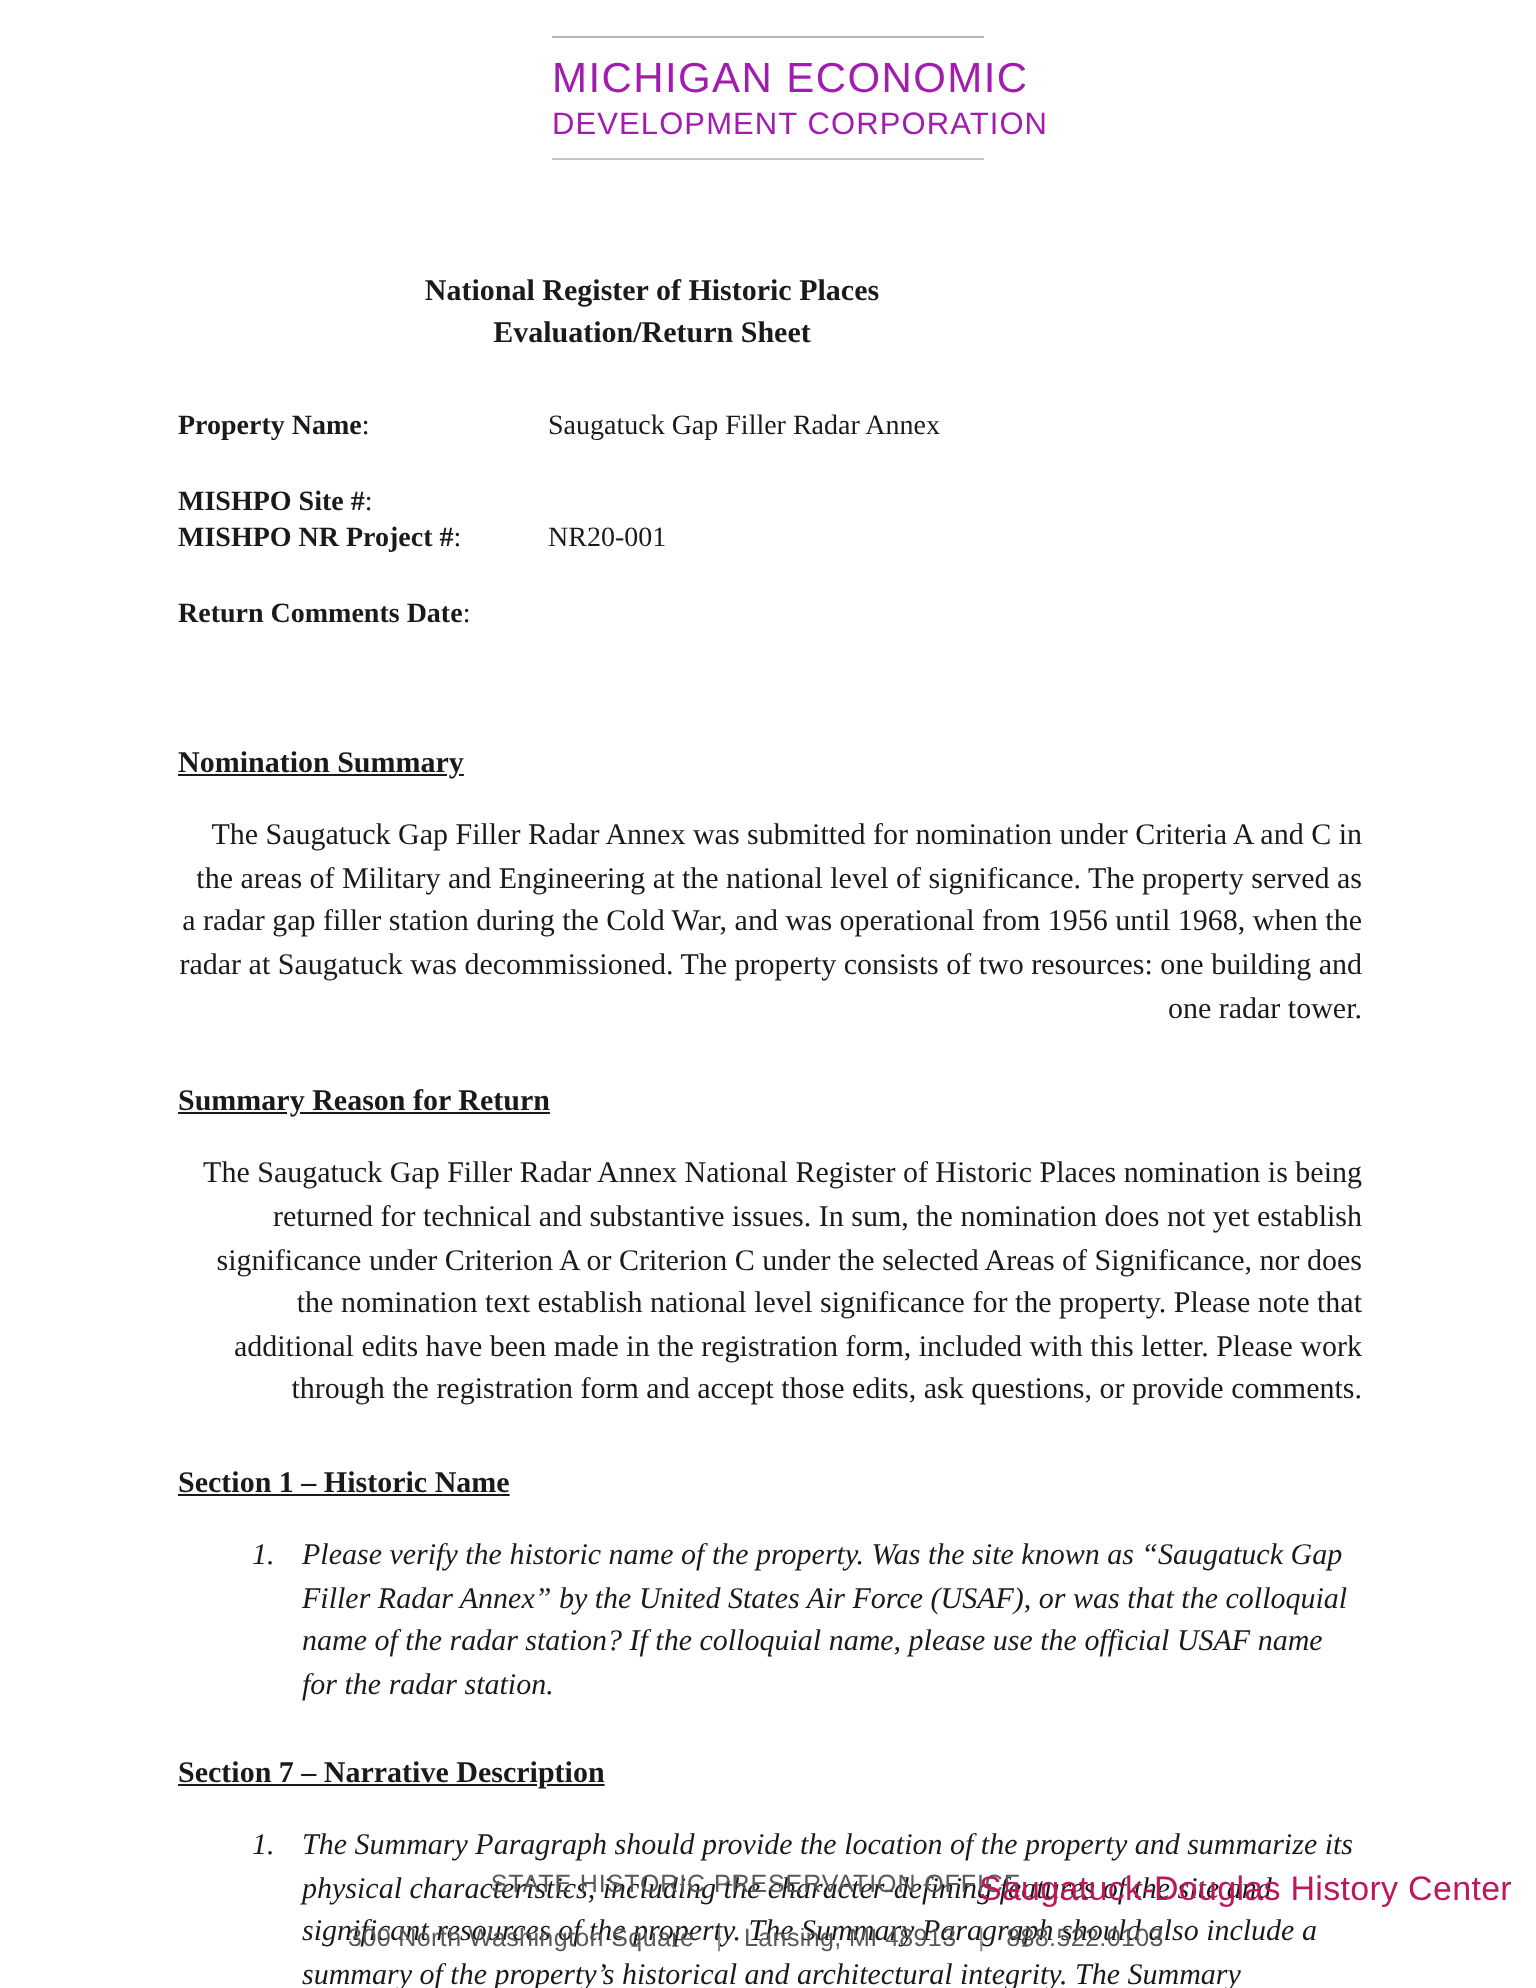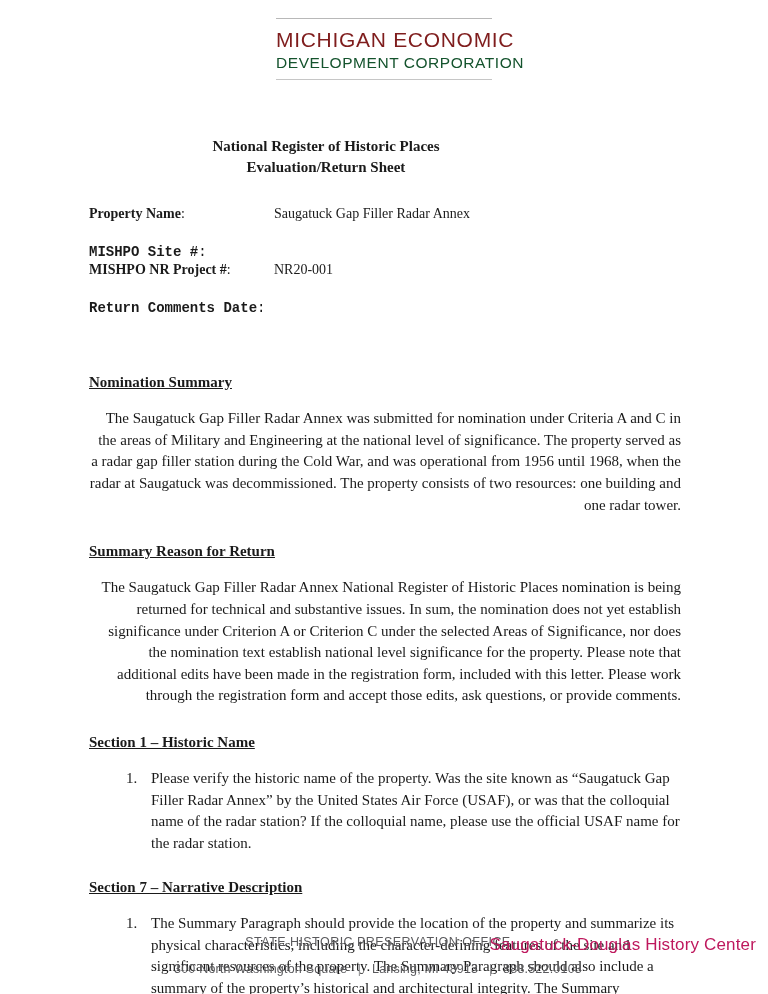--- a/index.html
+++ b/index.html
@@ -28,30 +28,30 @@
   .logo-rule {
     height:1px;
     background:#b8b8b8;
     width:100%;
   }
   .logo-rule.bottom { background:#c6c6c6; }
   .logo-line1 {
     font-family:"Liberation Sans", sans-serif;
     font-size:21px;
     letter-spacing:0.7px;
-    color:#7f1d1d;
+    color:#a21caf;
     line-height:1.25;
     margin-top:8px;
     white-space:nowrap;
   }
   .logo-line2 {
     font-family:"Liberation Sans", sans-serif;
     font-size:15.5px;
     letter-spacing:0.55px;
-    color:#14532d;
+    color:#a21caf;
     line-height:1.25;
     margin-bottom:6px;
     white-space:nowrap;
   }
 
   
   .doc-title {
     position:absolute;
     left:0; top:136px;
     width:652px;
@@ -61,21 +61,21 @@
     line-height:1.42;
   }
 
   
   .fields { position:absolute; left:89px; top:205px; width:620px; }
   .field-row {
     display:flex;
     font-size:14px;
     line-height:1.33;
   }
-  .field-row.gap-above { margin-top:19px;font-family:Liberation Mono, monospace; }
+  .field-row.gap-above { margin-top:19px; }
   .field-label {
     width:185px;
     flex:0 0 185px;
     font-weight:bold;
   }
   .field-label .colon { font-weight:normal; }
   .field-value { flex:1; }
 
   
   .content {
@@ -94,20 +94,21 @@
   .sec-head-wrap { margin-bottom:16px;margin-top:12px; }
   .para {
     line-height:1.44;
     margin-bottom:25px;
     text-align:right;
   }
   ol.numlist {
     list-style:decimal;
     margin:4px 0 22px 0;
     padding-left:52px;
+    font-style:italic;
   }
   ol.numlist li {
     line-height:1.44;
     padding-left:10px;
   }
 
   
   .footer {
     position:absolute;
     left:0; bottom:18px;

